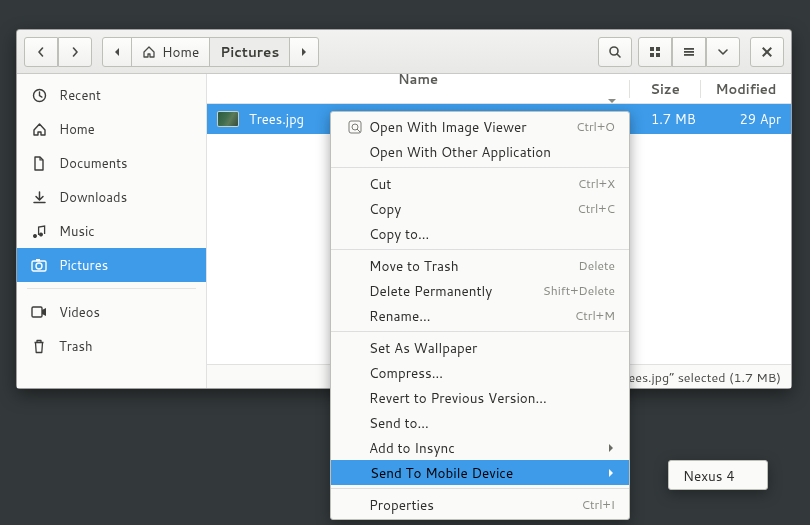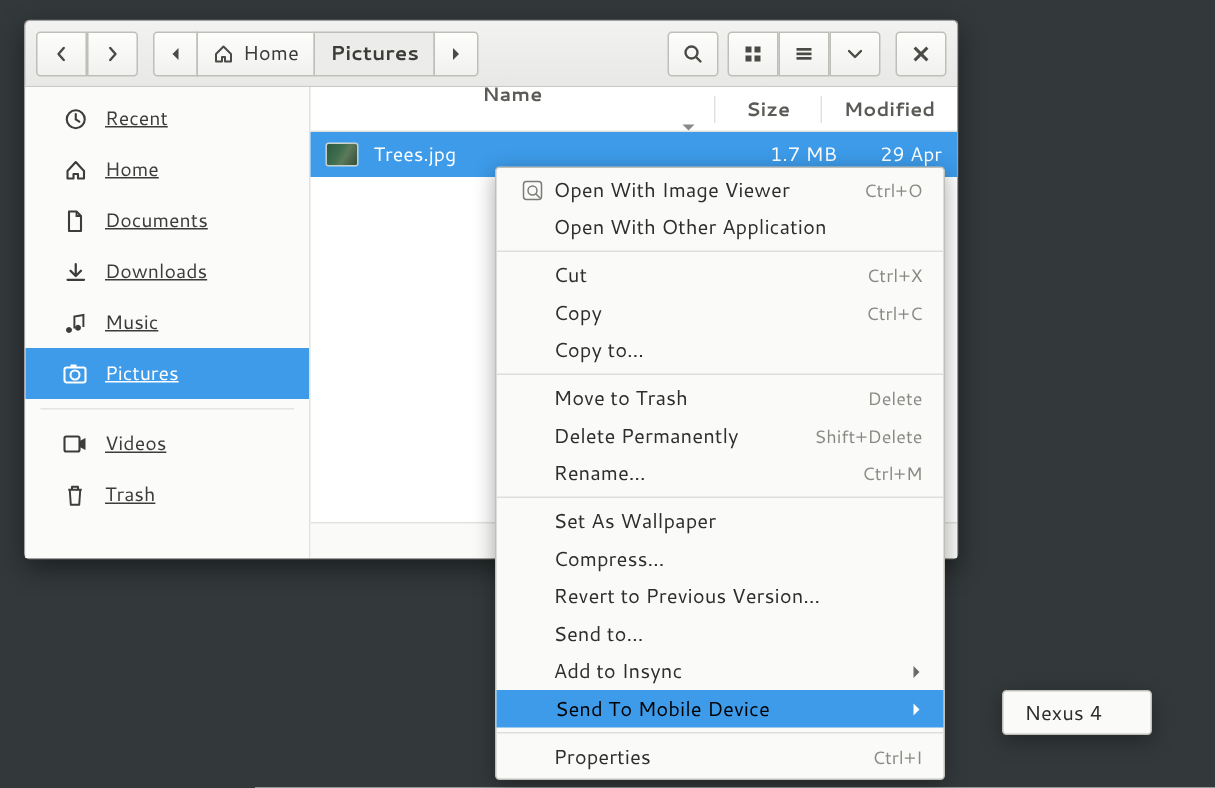--- a/index.html
+++ b/index.html
@@ -6,22 +6,22 @@
   html, body { width: 810px; height: 525px; overflow: hidden; }
   body {
     font-family: "Cantarell", "Ubuntu", "DejaVu Sans", sans-serif;
     font-size: 13px;
     color: #2e3436;
     background: #33393b;
   }
 
   .window {
     position: absolute;
-    left: 16px; top: 13px;
-    width: 623px; height: 360px;
+    left: 16px; top: 29px;
+    width: 776px; height: 360px;
     background: #f7f7f7;
     border: 1px solid rgba(0,0,0,0.35);
     border-radius: 4px;
     box-shadow: 0 6px 18px rgba(0,0,0,0.45);
     display: flex;
     flex-direction: column;
   }
 
   
   .headerbar {
@@ -88,24 +88,23 @@
     background: #fbfbfa;
     display: flex;
     flex-direction: column;
     padding-top: 4px;
   }
   .side-item {
     display: flex;
     align-items: center;
     gap: 12px;
     height: 34px;
-    padding: 0 25px;
+    padding: 0 14px;
     color: #3c3c3a;
     cursor: pointer;
-    text-decoration: underline;
   }
   .side-item.selected {
     background: #3d9be9;
     color: #ffffff;
   }
   .side-item .sic { width: 16px; display:inline-flex; justify-content:center; }
 
   
   .main { flex: 1; display: flex; flex-direction: column; min-width: 0; }
   .colheads {
@@ -133,21 +132,21 @@
   }
   .file-row.selected { background: #3d9be9; color: #fff; }
   .file-row .thumb {
     width: 22px; height: 16px; border-radius: 2px;
     background: linear-gradient(120deg,#2d5a3f 0%,#3f6d4e 40%,#5b7a5a 60%,#354b3b 100%);
     border: 1px solid rgba(255,255,255,.7);
     margin-right: 10px;
     flex-shrink: 0;
   }
   .file-row .fname { flex: 1; }
-  .file-row .fsize { width: 60px; text-align: right; }
+  .file-row .fsize { width: 60px; text-align: left; }
   .file-row .fmod  { width: 70px; text-align: right; }
 
   
   .statusbar {
     height: 24px;
     border-top: 1px solid #e1e1df;
     background: #fafaf9;
     display: flex;
     align-items: center;
     justify-content: flex-end;

